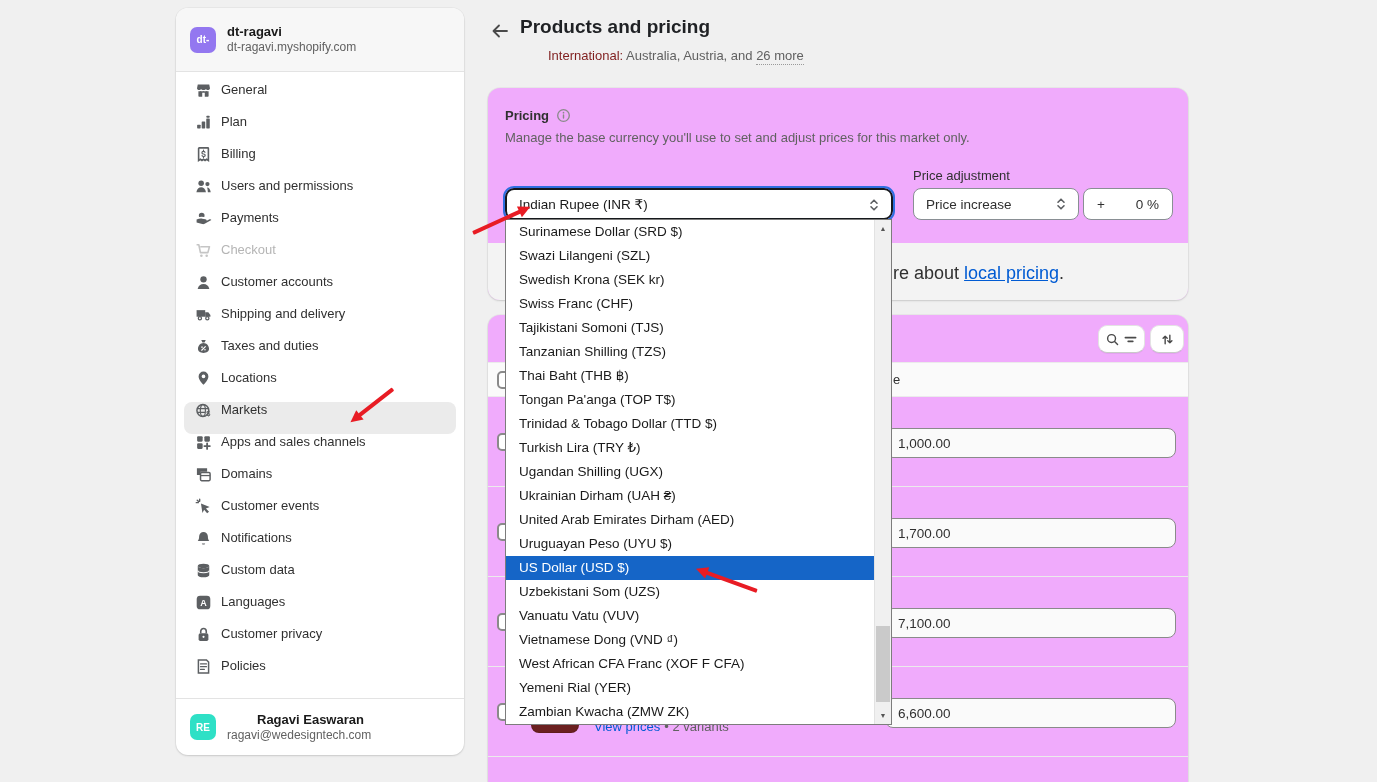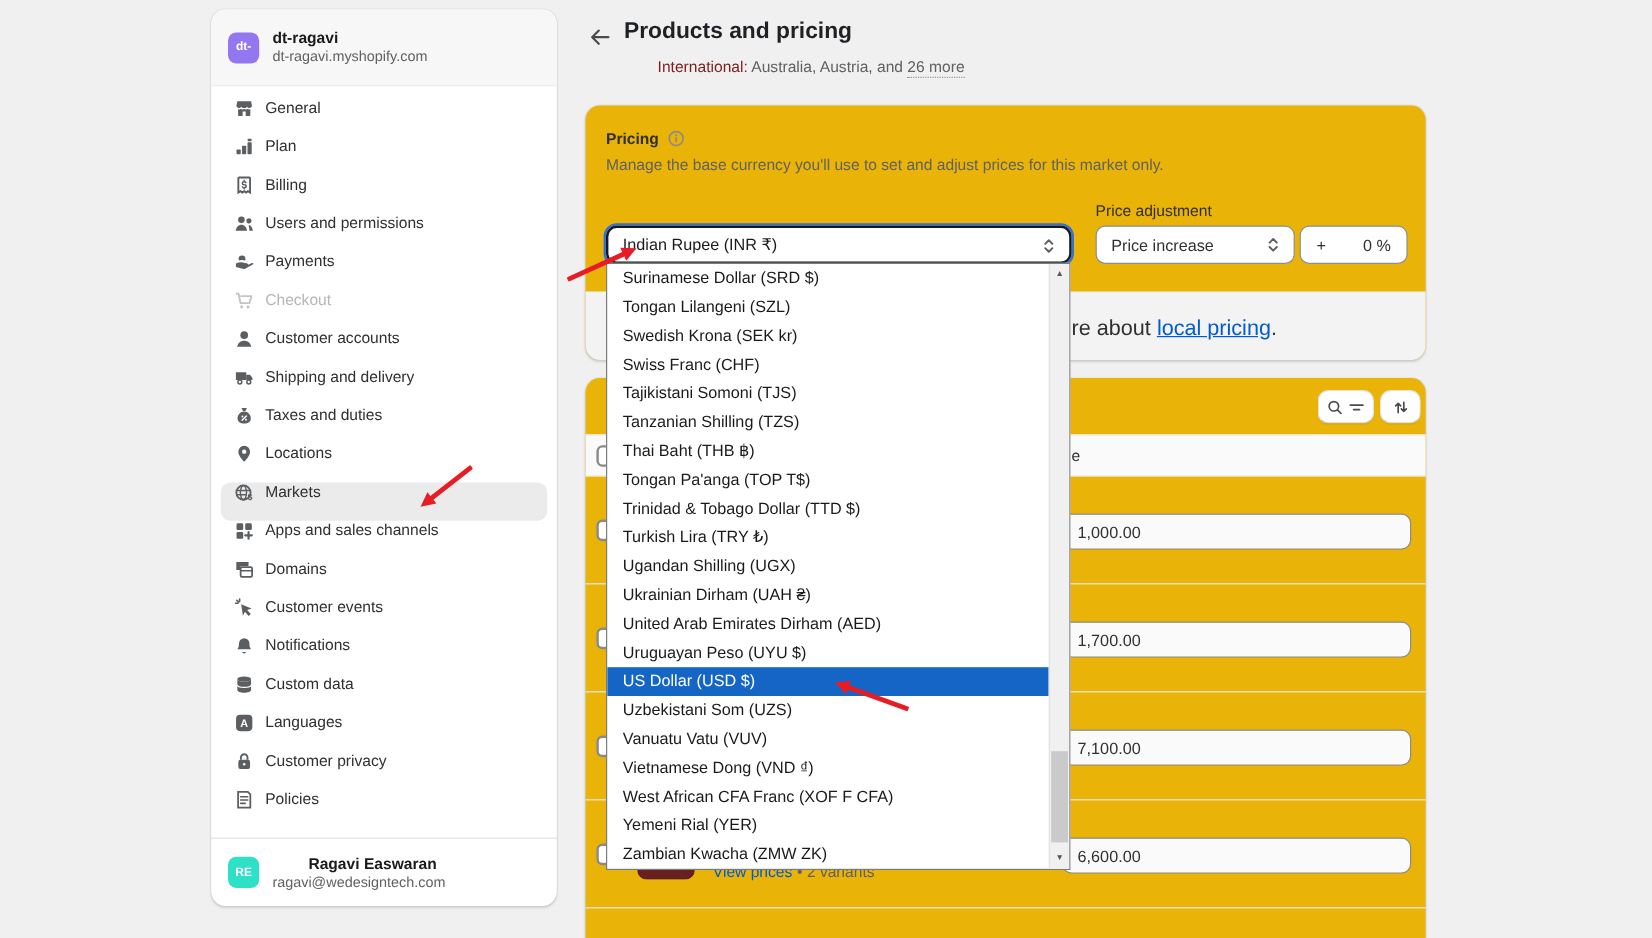--- a/index.html
+++ b/index.html
@@ -49,21 +49,21 @@
   
   .page-header { position:absolute; left:488px; top:16px; }
   .back-btn { position:absolute; left:2px; top:5px; width:20px; height:20px; cursor:pointer; }
   .page-title { position:absolute; left:32px; top:0; font-size:19px; font-weight:700; color:#1f2124; white-space:nowrap; }
   .page-subtitle { position:absolute; left:33px; top:32px; font-size:13px; color:#616161; white-space:nowrap; }
   .page-subtitle b { color:#7f1d1d; font-weight:400;padding-left:27px; }
   .more-link { border-bottom:1.5px dotted #9a9a9a; padding-bottom:1px; cursor:pointer; }
 
   
   .card {
-    position:absolute; background:#eab308; border-radius:12px;
+    position:absolute; background:#f0abfc; border-radius:12px;
     box-shadow:0 1px 2px rgba(31,33,36,.15), 0 0 0 1px rgba(0,0,0,.03);
   }
   .pricing-card { left:488px; top:88px; width:700px; height:212px; }
   .pc-title { position:absolute; left:17px; top:20px; font-size:13px; font-weight:700; color:#303030; display:flex; gap:7px; align-items:center; }
   .pc-desc  { position:absolute; left:17px; top:42px; font-size:13px; color:#616161; }
   .pc-label { position:absolute; top:80px; font-size:13px; color:#303030; }
   .lbl-row  { position:absolute; left:17px; top:80px; width:388px; display:flex; justify-content:space-between; }
   .lbl-row .lbl { font-size:13px; color:#303030; }
   .link { color:#005bd3; cursor:pointer; }
   .base-select {
@@ -491,21 +491,21 @@
   </div>
 
   <div class="dropdown">
     <div class="dd-list">
 
         <div class="dd-item">
           <span>Surinamese Dollar (SRD $)</span>
         </div>
 
         <div class="dd-item">
-          <span>Tongan Lilangeni (SZL)</span>
+          <span>Swazi Lilangeni (SZL)</span>
         </div>
 
         <div class="dd-item">
           <span>Swedish Krona (SEK kr)</span>
         </div>
 
         <div class="dd-item">
           <span>Swiss Franc (CHF)</span>
         </div>
 

